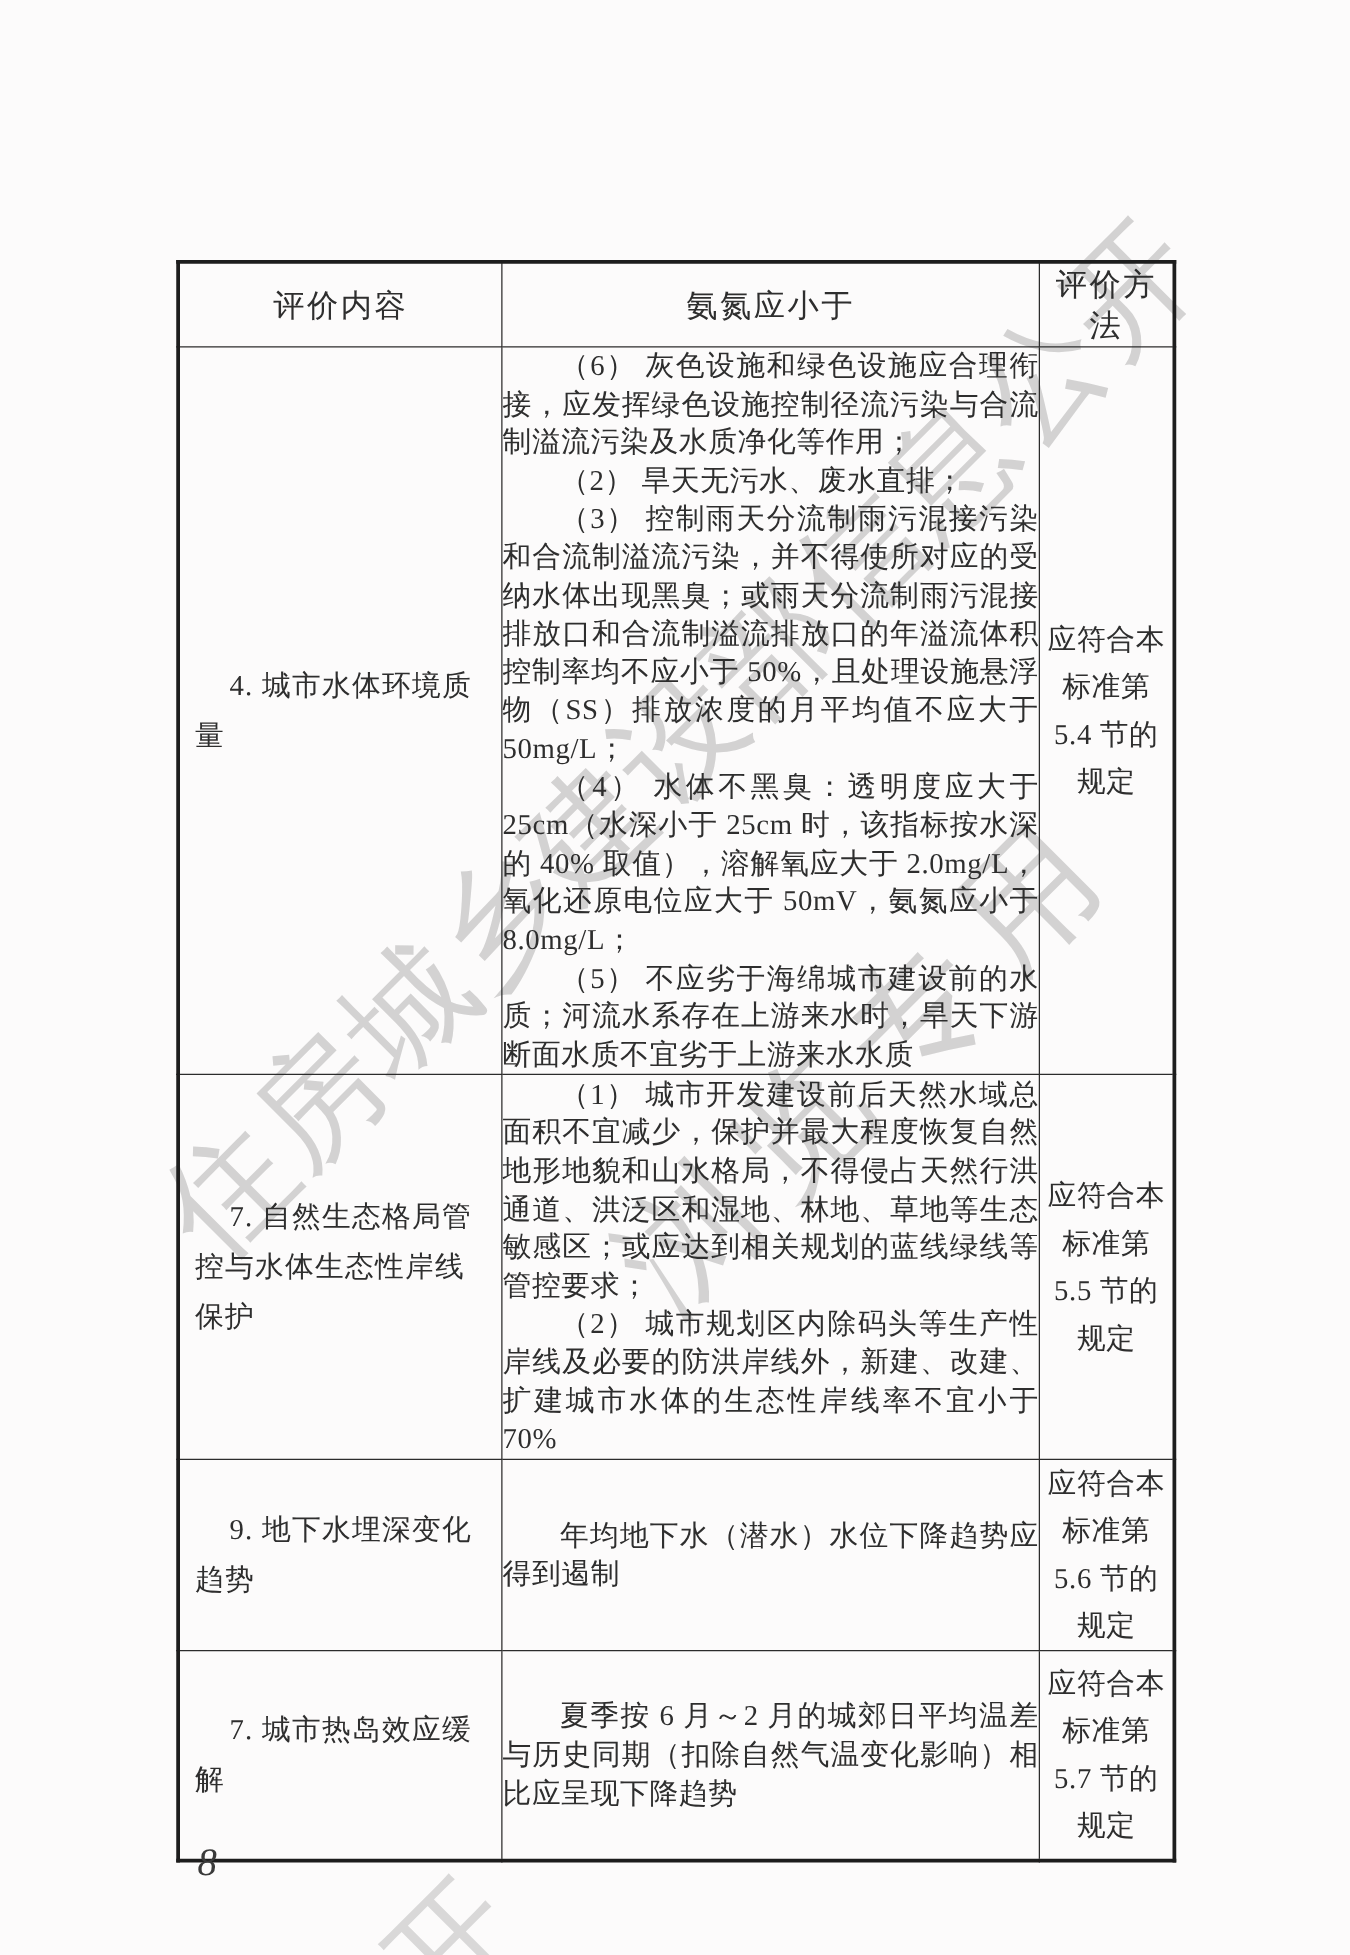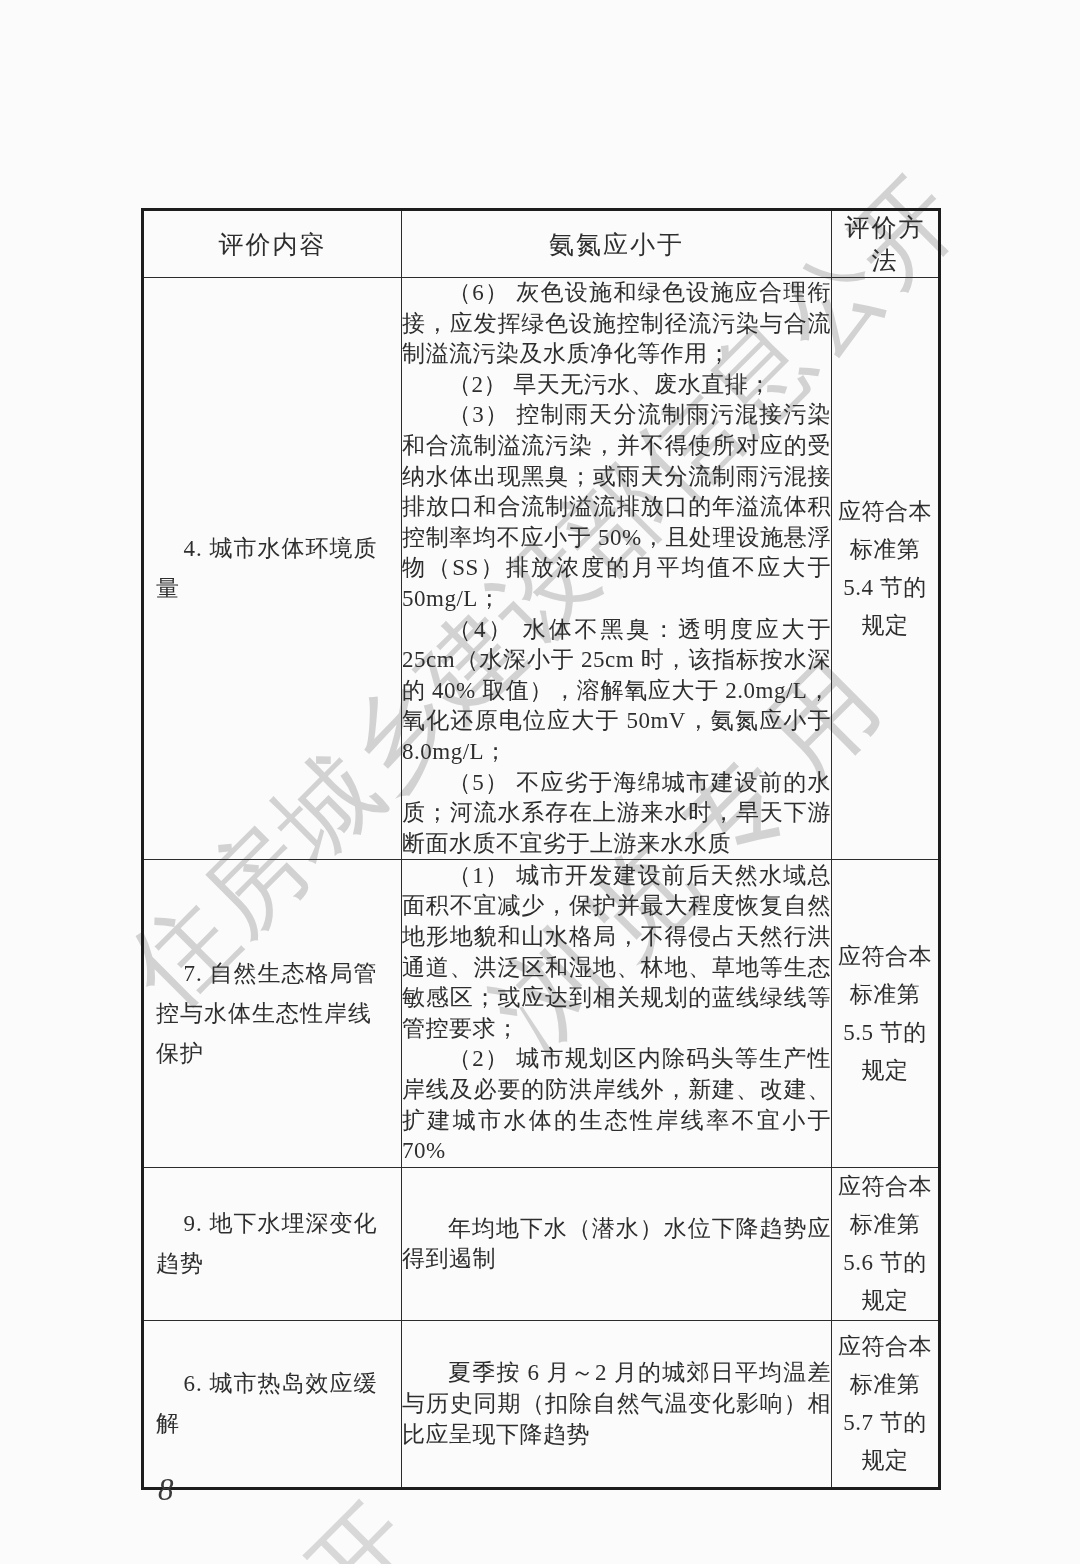--- a/index.html
+++ b/index.html
@@ -175,21 +175,21 @@
         </div>
       </td>
       <td class="cell-method">应符合本
 标准第
 5.6 节的
 规定</td>
     </tr>
 
     <tr class="row-7">
       <td class="cell-content">
-        <p>6. 城市热岛效应缓解</p>
+        <p>7. 城市热岛效应缓解</p>
       </td>
       <td class="cell-req">
         <div class="req-inner">
           <p>夏季按 6 月～2 月的城郊日平均温差与历史同期（扣除自然气温变化影响）相比应呈现下降趋势</p>
         </div>
       </td>
       <td class="cell-method">应符合本
 标准第
 5.7 节的
 规定</td>

